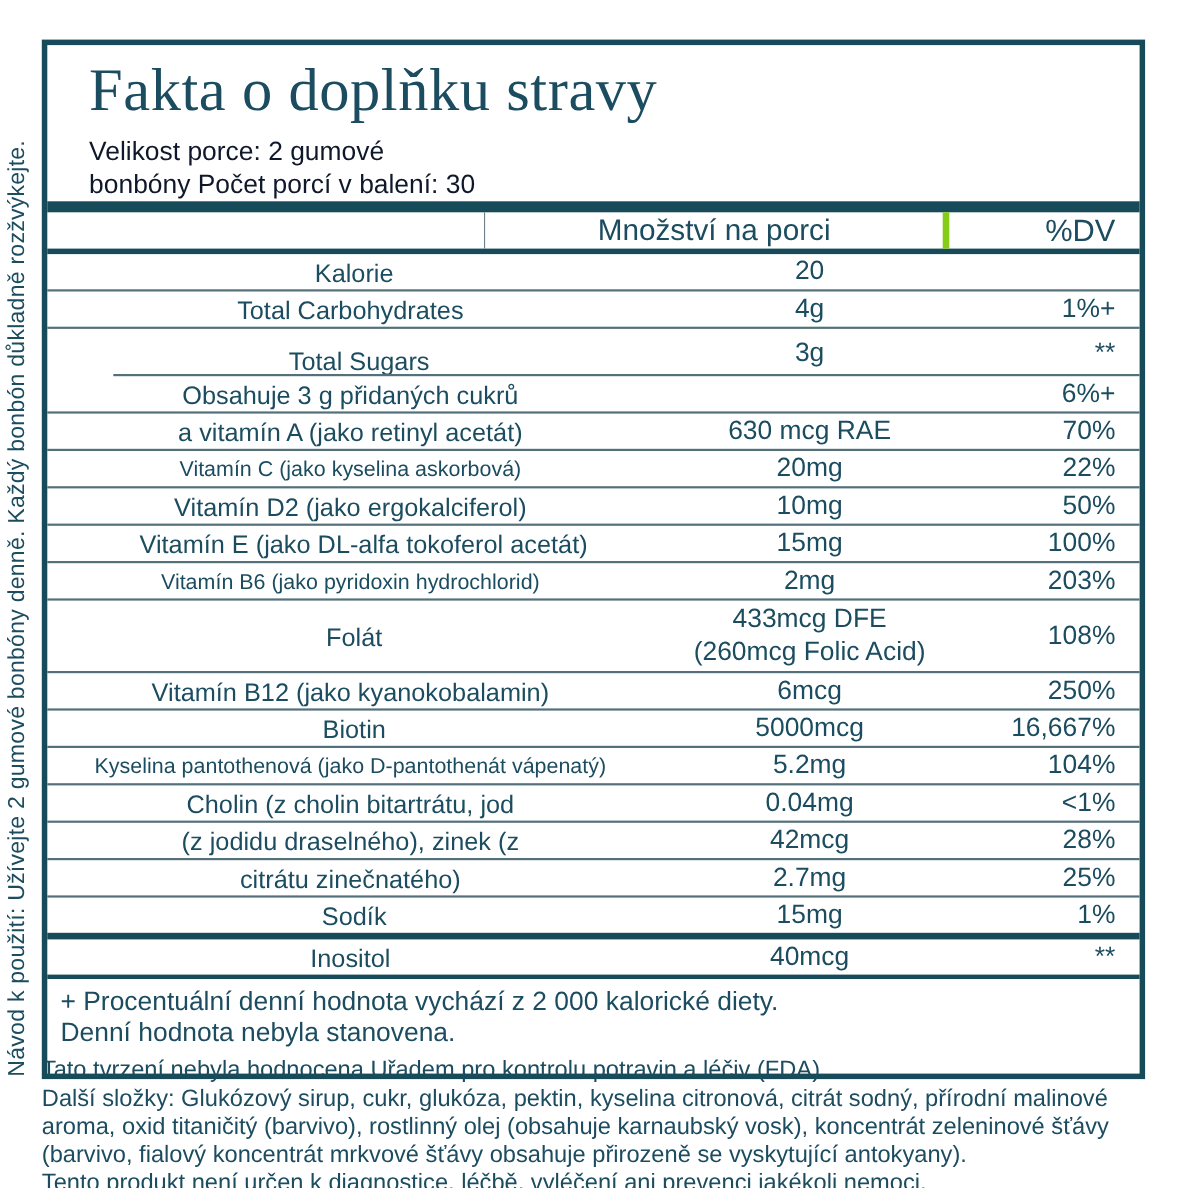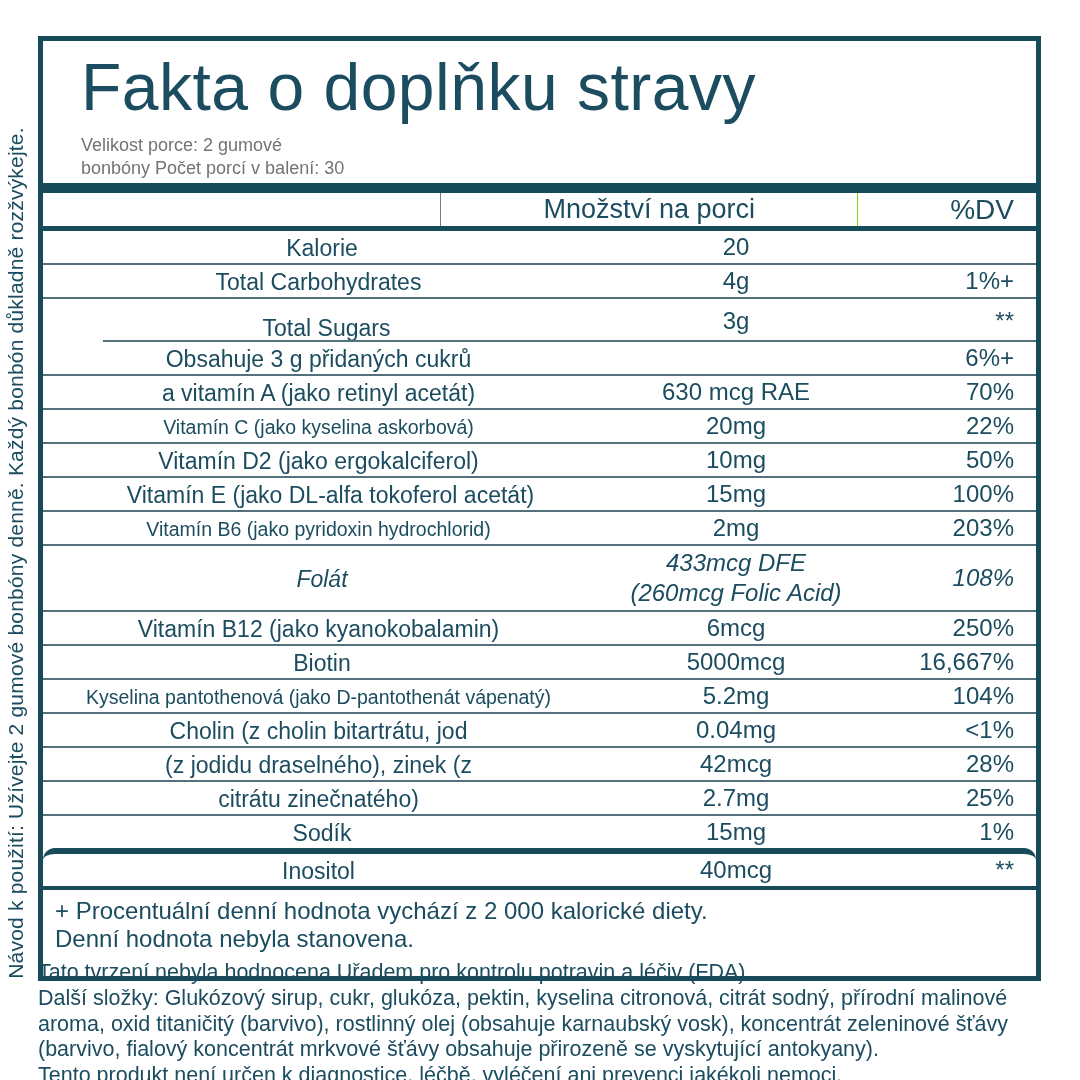--- a/index.html
+++ b/index.html
@@ -12,38 +12,38 @@
     transform:translate(-50%,-50%) rotate(-90deg);
     white-space:nowrap;font-size:21px;letter-spacing:0.2px;color:#1b4c5f;
   }
 
   
   .label-box{
     position:absolute;left:38px;top:36px;width:1003px;
     border:5px solid #174b59;background:#ffffff;box-sizing:border-box;
   }
   .label-header{height:142px;padding:12px 0 0 38px;box-sizing:border-box;}
-  .label-title{font-size:66px;letter-spacing:0.5px;line-height:1.05;color:#1b4c5f;}
-  .serving{margin-top:12px;font-size:18px;line-height:1.24;color:#737373;}
+  .label-title{font-size:55px;letter-spacing:0.5px;line-height:1.05;color:#1b4c5f;font-family:Liberation Serif, serif;}
+  .serving{margin-top:12px;font-size:24px;line-height:1.24;color:#0f172a;}
 
   .bar-thick{height:10px;background:#174b59;}
 
   .col-header{display:flex;align-items:center;height:38px;border-bottom:5px solid #174b59;box-sizing:border-box;}
   .col-header .c-spacer{width:40%;height:100%;}
   .col-header .c-amount{width:42%;height:100%;display:flex;align-items:center;justify-content:center;
       font-size:27px;border-left:1px solid #6d8089;box-sizing:border-box;}
   .col-header .c-dv{flex:1;height:100%;display:flex;align-items:center;justify-content:flex-end;
-      padding-right:22px;font-size:28px;border-left:1px solid #84cc16;box-sizing:border-box;}
+      padding-right:22px;font-size:28px;border-left:6px solid #84cc16;box-sizing:border-box;}
 
   
   .rows{}
   .row{display:flex;align-items:center;min-height:32px;border-top:2px solid #54707a;position:relative;}
   .row:first-child{border-top:none;}
-  .row.dbl{min-height:64px;font-style:italic;}
-  .row.sep-thick{border-top:6px solid #174b59;border-radius:12px;}
+  .row.dbl{min-height:64px;}
+  .row.sep-thick{border-top:6px solid #174b59;}
   .row.sep-indent{border-top:none;}
   .row.sep-indent::before{content:"";position:absolute;top:-2px;left:60px;right:0;height:2px;background:#54707a;}
   .cell{box-sizing:border-box;}
   .cell.name{flex:1;font-size:23px;padding-left:8px;padding-top:2px;text-align:center;}
   .row.small .cell.name{font-size:19.5px;}
   .row.ind1 .cell.name{padding-left:15px;}
   .row.ind2 .cell.name{padding-left:24px;margin-top:14px;}
   .row.ind3 .cell.name{padding-left:32px;}
   .cell.amount{width:300px;text-align:center;font-size:24px;line-height:30px;}
   .cell.dv{width:150px;text-align:right;padding-right:22px;font-size:24px;}

